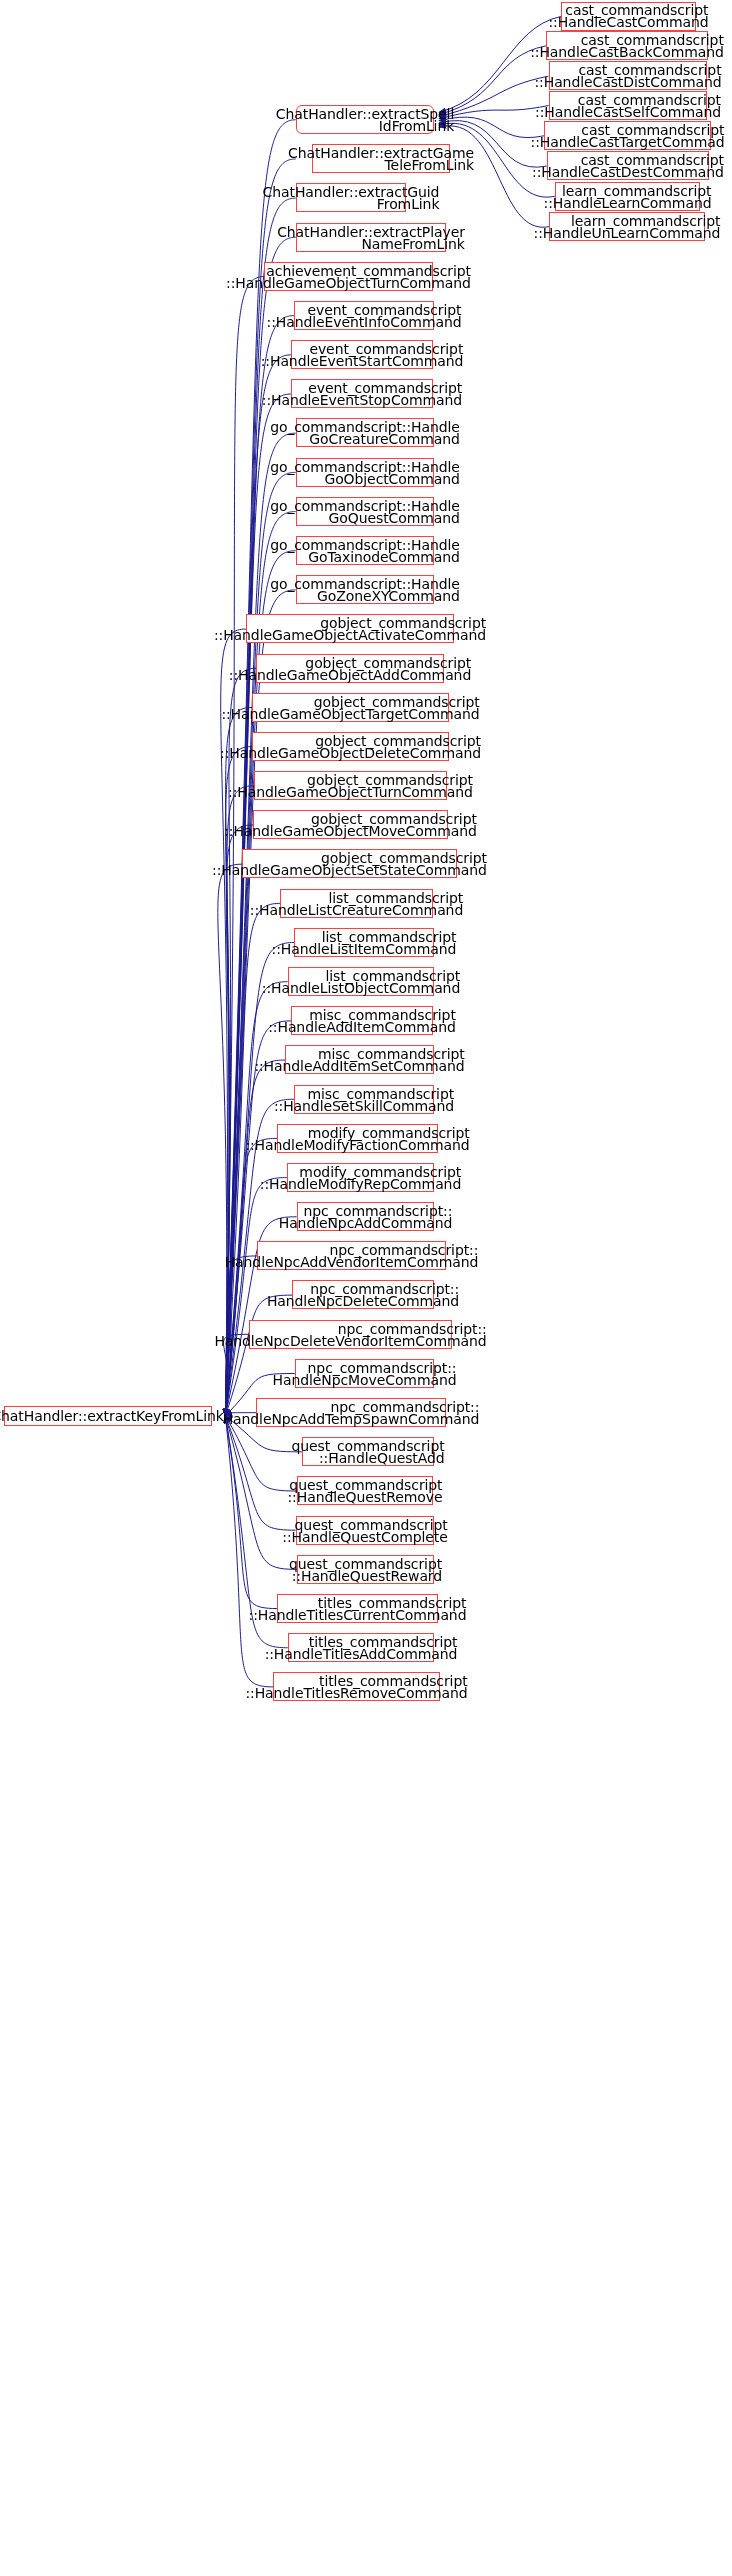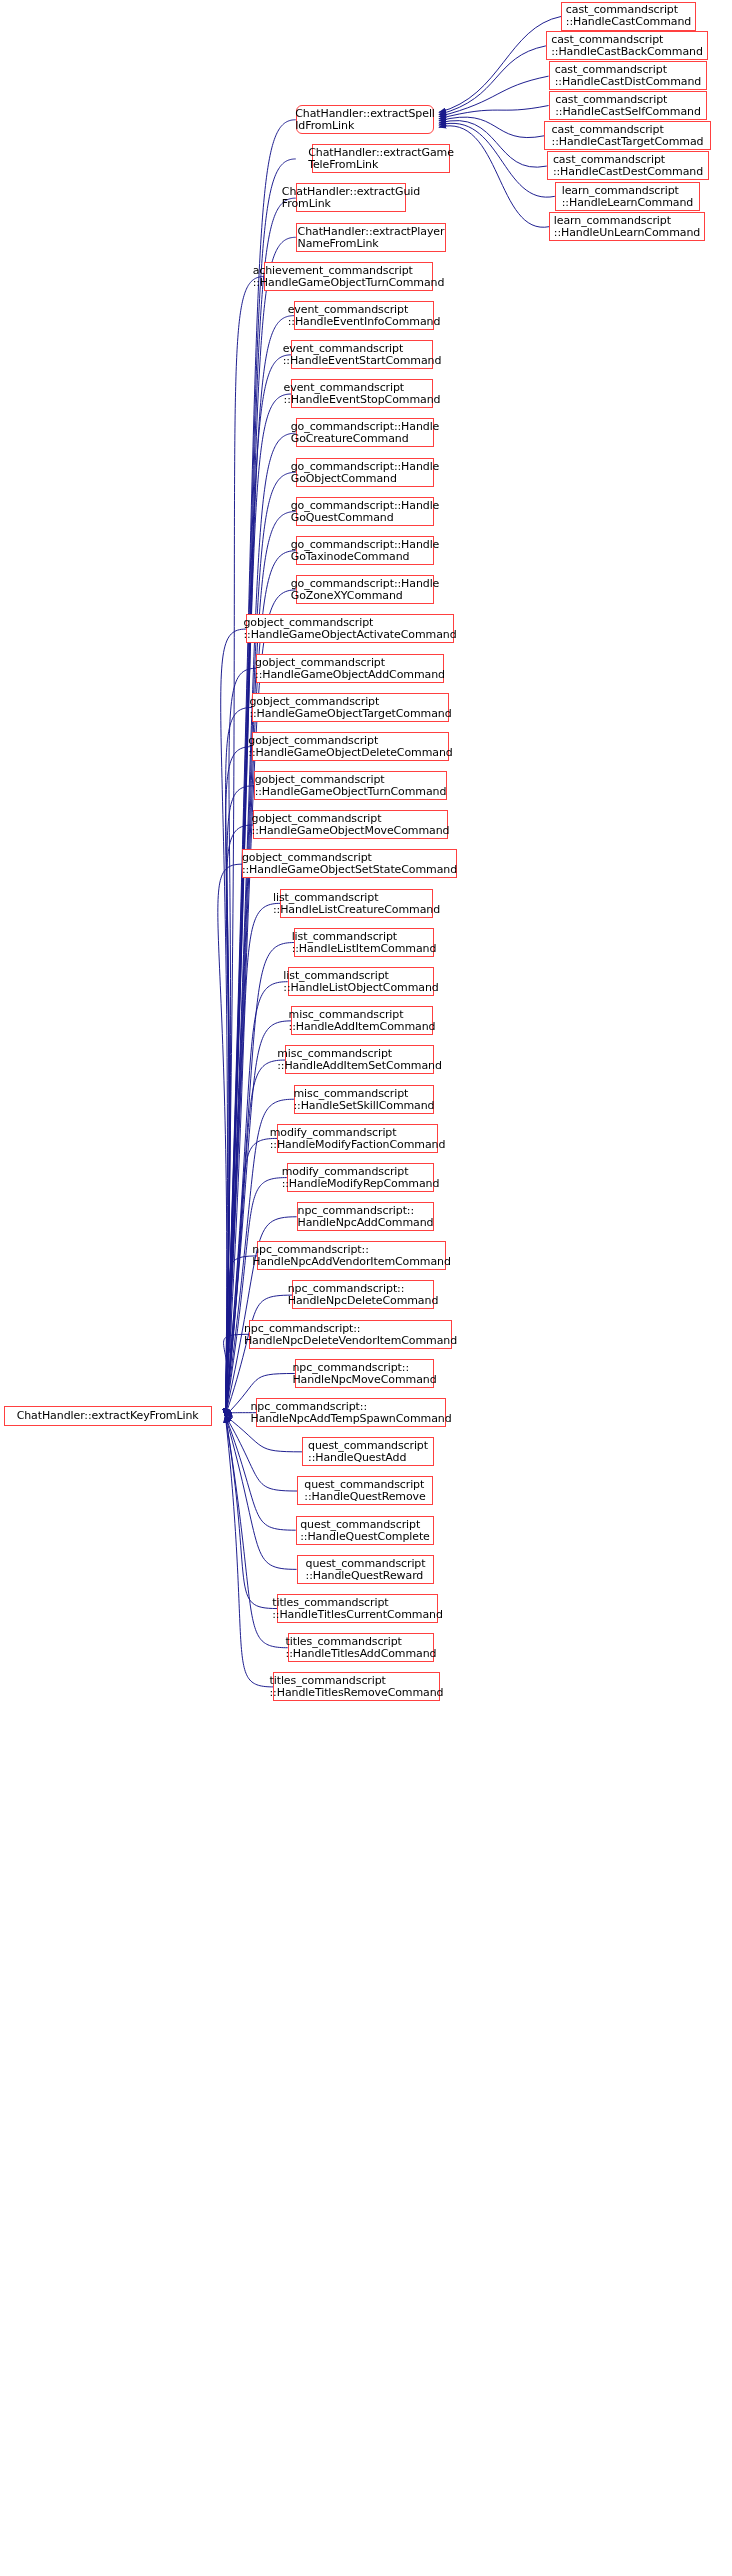--- a/index.html
+++ b/index.html
@@ -2,23 +2,23 @@
 <html style="font-size:14.2px"><head>
 <meta charset="utf-8">
 <style>
   html,body{margin:0;padding:0;background:#ffffff;}
   body{width:733px;height:2576px;position:relative;
        font-family:"DejaVu Sans","Liberation Sans",sans-serif;}
   #graph{position:absolute;left:0;top:0;width:733px;height:2576px;}
   svg.edges{position:absolute;left:0;top:0;width:733px;height:2576px;overflow:visible;}
   .node{position:absolute;box-sizing:border-box;
         border:1.2px solid #ff4040;background:#ffffff;
-        color:#000000;font-size:11px;line-height:12px;
+        color:#000000;font-size:14px;line-height:12px;
         display:flex;align-items:center;justify-content:center;
-        text-align:left;white-space:pre-line;z-index:5;letter-spacing:-0.1px;}
+        text-align:right;white-space:pre-line;z-index:5;letter-spacing:-0.1px;}
 </style>
 </head>
 <body>
 
 <div id="graph">
   <svg class="edges" viewBox="0 0 823 2893">
     <defs>
       <marker id="ah" markerWidth="9" markerHeight="7" refX="8" refY="3.5" orient="auto" markerUnits="userSpaceOnUse">
         <path d="M0,0 L9,3.5 L0,7 z" fill="#1a1a8c"></path>
       </marker>

